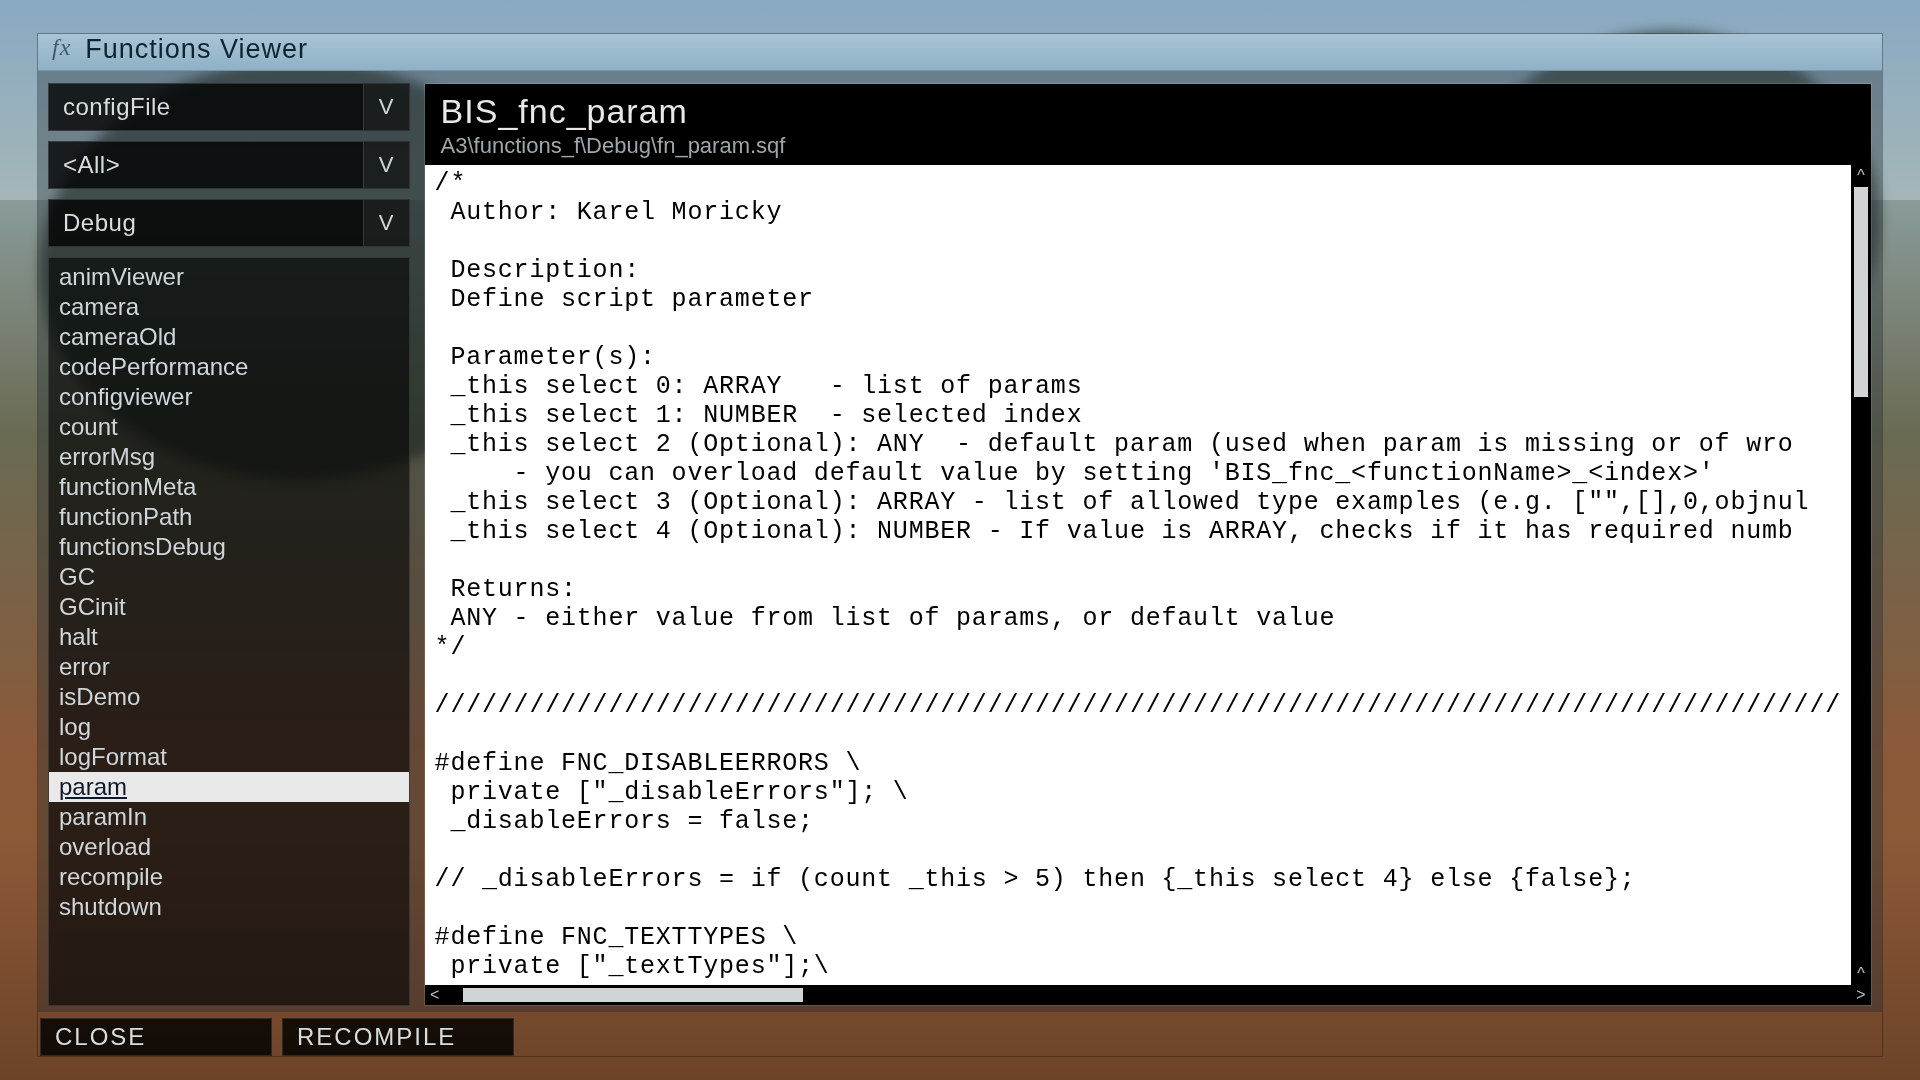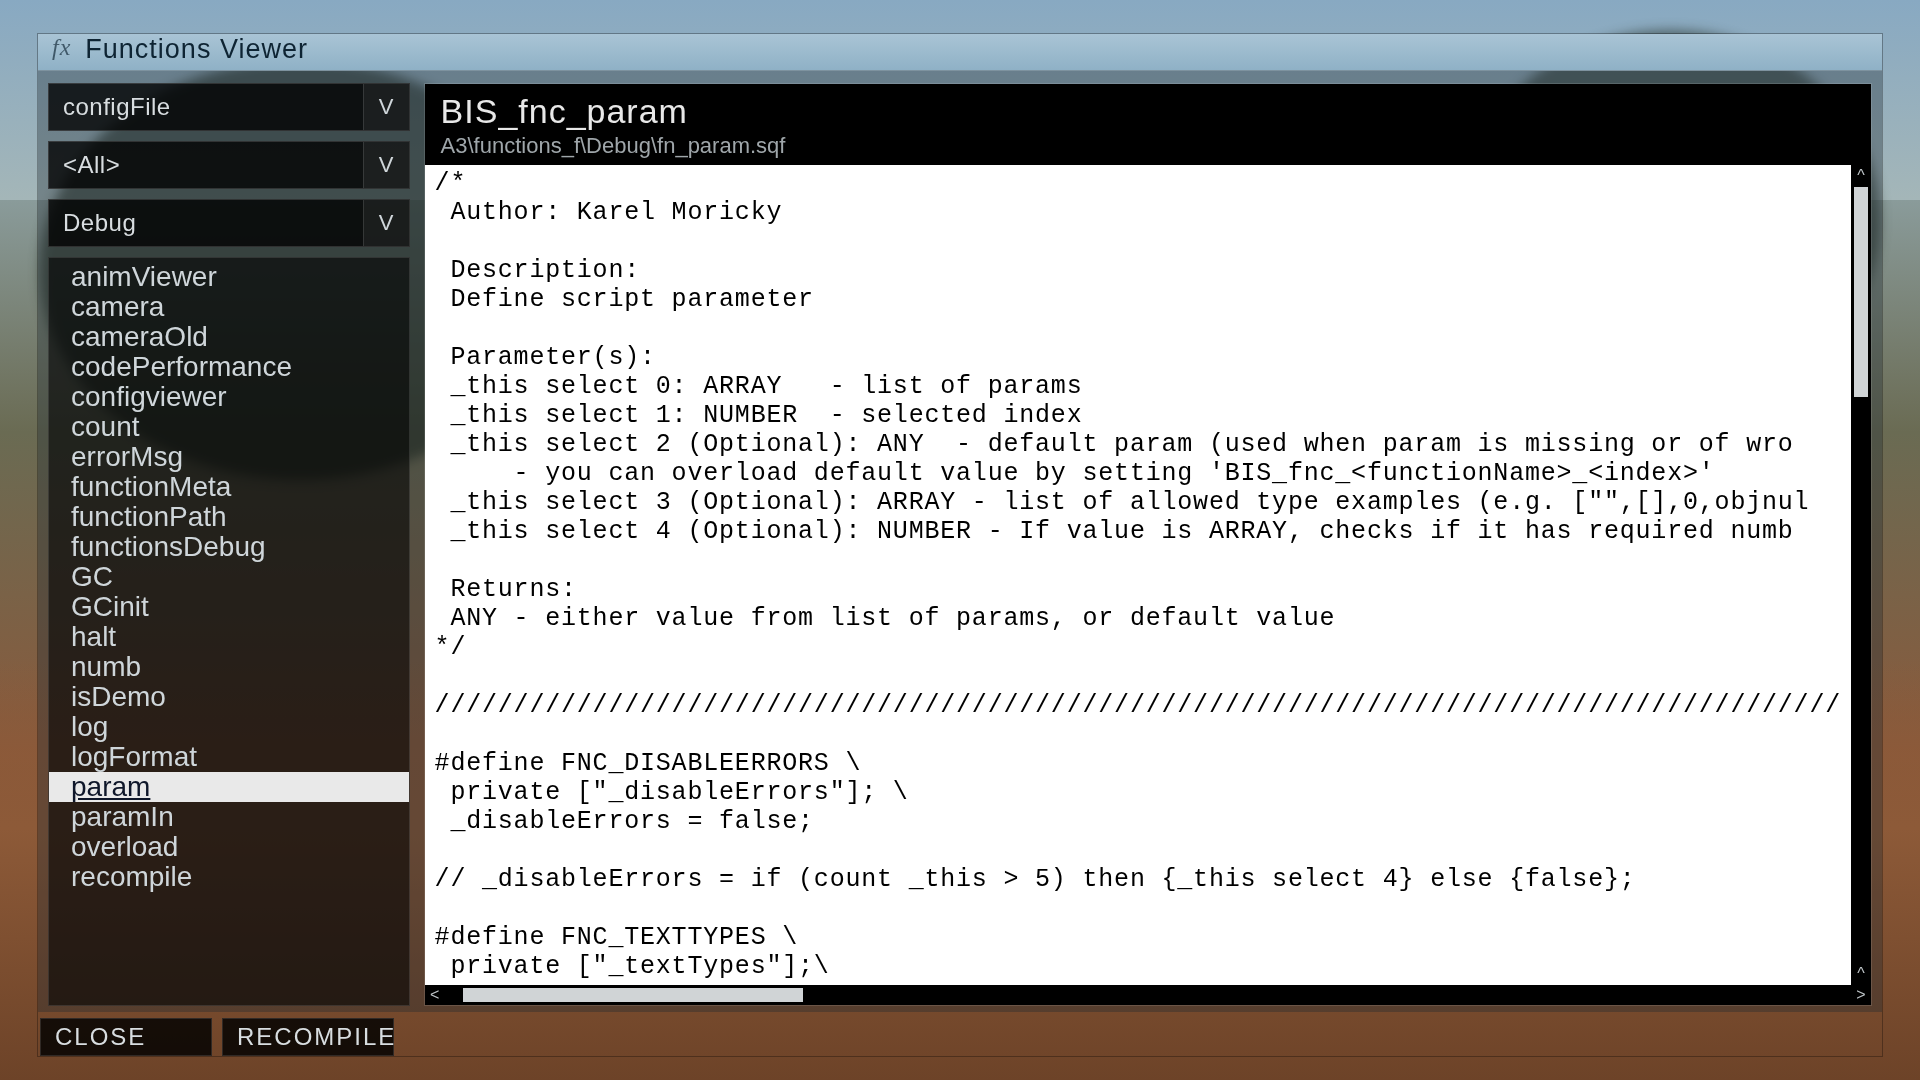--- a/index.html
+++ b/index.html
@@ -54,21 +54,21 @@
     background:rgba(255,255,255,.06); border-left:1px solid rgba(255,255,255,.12);
     font-size:22px; color:#cfd6da;
   }
 
   .func-list{
     flex:1; background:rgba(0,0,0,.58);
     border:1px solid rgba(255,255,255,.12);
     overflow:auto; padding:4px 0;
   }
   .func-item{
-    padding:1px 22px; color:#cfd6da; font-size:28px; line-height:28px;
+    padding:1px 10px; color:#cfd6da; font-size:24px; line-height:28px;
     cursor:default; white-space:nowrap;
   }
   .func-item.selected{
     background:#e9e9e9; color:#0f172a;text-decoration:underline;
   }
 
   
   .right{
     flex:1; display:flex; flex-direction:column;
     border:1px solid rgba(255,255,255,.12);
@@ -107,21 +107,21 @@
   .hscroll .thumb{
     position:absolute; top:3px; bottom:3px; left:18px; width:340px;
     background:#d0d4d6;
   }
 
   
   .footer{
     display:flex; gap:10px; padding:6px 2px 0 2px;
   }
   .btn{
-    width:172px; height:38px; background:rgba(0,0,0,.82);
+    width:232px; height:38px; background:rgba(0,0,0,.82);
     color:#d8dde0; font-size:24px; letter-spacing:2px;
     display:flex; align-items:center; padding:4px 14px;
     border:1px solid rgba(255,255,255,.12);
   }
 </style>
 </head>
 <body>
 
 <div class="bg-sky"></div>
 <div class="bg-blob bg-tree1"></div>
@@ -162,28 +162,29 @@
           <div class="func-item">codePerformance</div>
           <div class="func-item">configviewer</div>
           <div class="func-item">count</div>
           <div class="func-item">errorMsg</div>
           <div class="func-item">functionMeta</div>
           <div class="func-item">functionPath</div>
           <div class="func-item">functionsDebug</div>
           <div class="func-item">GC</div>
           <div class="func-item">GCinit</div>
           <div class="func-item">halt</div>
-          <div class="func-item">numb</div>
+          <div class="func-item">error</div>
           <div class="func-item">isDemo</div>
           <div class="func-item">log</div>
           <div class="func-item">logFormat</div>
           <div class="func-item selected">param</div>
           <div class="func-item">paramIn</div>
           <div class="func-item">overload</div>
           <div class="func-item">recompile</div>
+          <div class="func-item">shutdown</div>
         </div>
     </div>
 
     <div class="right">
       <div class="func-header">
         <div class="func-title">BIS_fnc_param</div>
         <div class="func-path">A3\functions_f\Debug\fn_param.sqf</div>
       </div>
 
       <div class="code-wrap">

